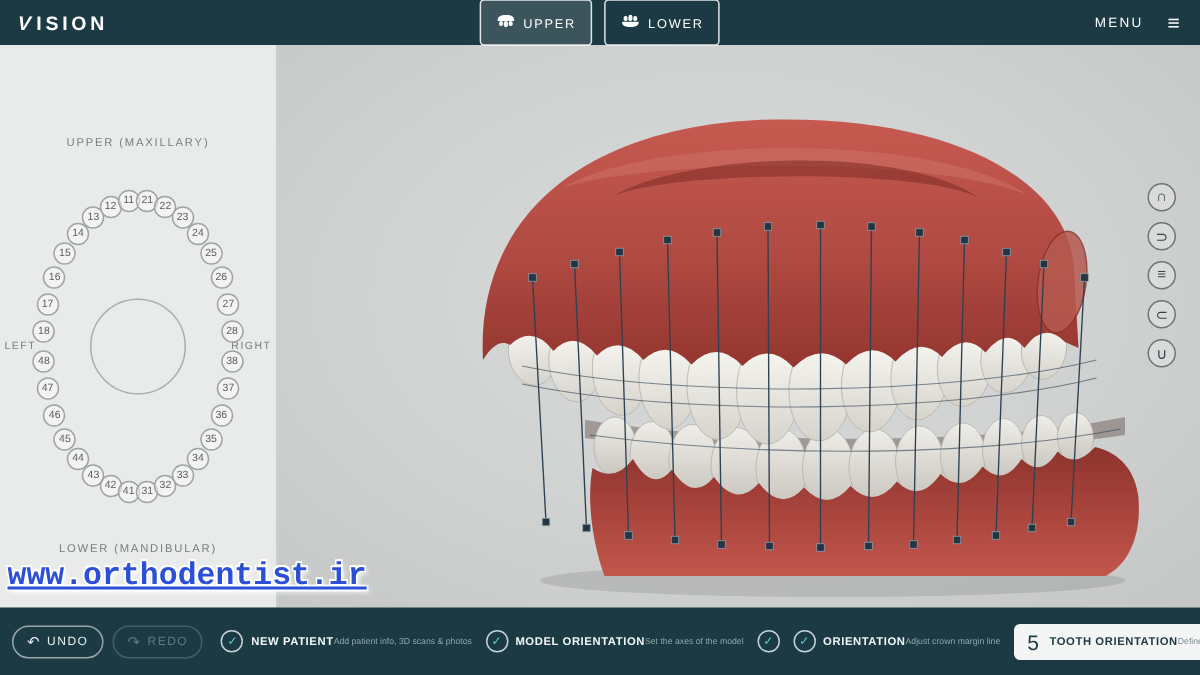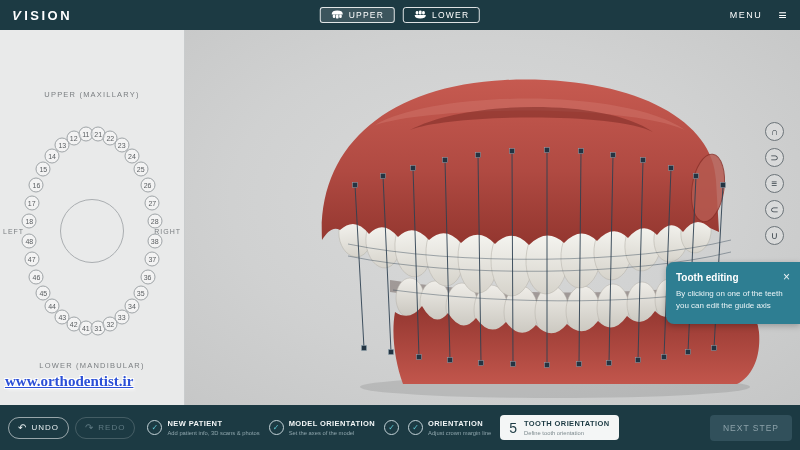--- a/index.html
+++ b/index.html
@@ -5,21 +5,21 @@
   *{margin:0;padding:0;box-sizing:border-box;}
   html,body{width:800px;height:450px;}
   body{font-family:"Liberation Sans",sans-serif;background:#111;}
   .page{position:relative;width:800px;height:450px;overflow:hidden;background:#d2d3d3;}
 
   
   .topbar{position:absolute;top:0;left:0;right:0;height:30px;background:#1c3a43;display:flex;align-items:center;padding:0 12px;z-index:30;}
   .logo{color:#fff;font-size:13px;font-weight:bold;letter-spacing:2.5px;display:flex;align-items:baseline;}
   .logo .mark{transform:skewX(-14deg);margin-right:1px;}
   .arch-toggle{position:absolute;left:50%;top:50%;transform:translate(-50%,-50%);display:flex;gap:8px;}
-  .arch-btn{display:flex;align-items:center;gap:5px;height:16px;padding:0 10px;border:1px solid rgba(255,255,255,.85);border-radius:3px;color:#fff;font-size:8.5px;letter-spacing:1.2px;background:transparent;cursor:pointer;}
+  .arch-btn{display:flex;align-items:center;gap:5px;height:31px;padding:0 10px;border:1px solid rgba(255,255,255,.85);border-radius:3px;color:#fff;font-size:8.5px;letter-spacing:1.2px;background:transparent;cursor:pointer;}
   .arch-btn.active{background:rgba(255,255,255,.14);}
   .menu{margin-left:auto;display:flex;align-items:center;gap:16px;color:#fff;font-size:9px;letter-spacing:1.5px;cursor:pointer;}
   .menu .bars{font-size:14px;line-height:1;}
 
   
   .content{position:absolute;top:30px;left:0;right:0;bottom:45px;display:flex;}
   .sidebar{width:185px;background:#e9eaea;border-right:1px solid #c9cccd;display:flex;flex-direction:column;align-items:center;padding-top:60px;flex-shrink:0;}
   .side-label{font-size:7.5px;letter-spacing:1.2px;color:#7a7e81;white-space:nowrap;}
   .odontogram{position:relative;width:170px;height:232px;margin-top:16px;}
   .od-center{position:absolute;left:85px;top:116px;width:64px;height:64px;border:1px solid #aaaeb1;border-radius:50%;transform:translate(-50%,-50%);}
@@ -37,32 +37,32 @@
 
   .view-toolbar{position:absolute;right:16px;top:92px;display:flex;flex-direction:column;gap:7px;z-index:5;}
   .view-btn{width:19px;height:19px;border-radius:50%;border:1px solid #6c7479;color:#39434a;background:rgba(255,255,255,.25);font-size:10px;display:flex;align-items:center;justify-content:center;cursor:pointer;}
 
   .tooltip{position:absolute;right:0;top:232px;width:134px;background:#2e7e92;color:#fff;border-radius:8px 0 0 8px;padding:9px 10px 11px;z-index:6;box-shadow:0 2px 6px rgba(0,0,0,.25);}
   .tooltip-head{display:flex;justify-content:space-between;align-items:center;}
   .tooltip-title{font-size:10px;font-weight:bold;}
   .tooltip-close{font-size:12px;line-height:1;cursor:pointer;opacity:.9;}
   .tooltip-body{margin-top:5px;font-size:8px;line-height:1.55;color:#e8f3f6;}
 
-  .watermark{position:absolute;left:5px;top:373px;z-index:20;font-family:Liberation Serif, serif;font-weight:bold;font-size:15px;color:#2b4fd7;text-decoration:underline;
+  .watermark{position:absolute;left:5px;top:373px;z-index:20;font-family:Liberation Mono, monospace;font-weight:bold;font-size:21px;color:#2b4fd7;text-decoration:underline;
     text-shadow:-1px -1px 0 #fff,1px -1px 0 #fff,-1px 1px 0 #fff,1px 1px 0 #fff,2px 2px 3px rgba(255,255,255,.9);}
 
   
   .bottombar{position:absolute;left:0;right:0;bottom:0;height:45px;background:#1c3a43;display:flex;align-items:center;padding:0 8px;gap:6px;z-index:30;}
   .pill{display:flex;align-items:center;gap:4px;height:22px;padding:0 9px;border-radius:12px;border:1px solid rgba(255,255,255,.55);color:#e7eef0;font-size:8px;letter-spacing:1px;background:transparent;cursor:pointer;flex-shrink:0;}
   .pill .pill-icon{font-size:10px;}
   .pill.disabled{border-color:rgba(255,255,255,.18);color:#5f7a83;}
   .steps{display:flex;align-items:center;gap:9px;margin-left:6px;}
   .step{display:flex;align-items:center;gap:5px;flex-shrink:0;cursor:pointer;}
   .step-check{width:15px;height:15px;border-radius:50%;border:1px solid #c3d2d7;color:#5fc9d6;font-size:8px;display:flex;align-items:center;justify-content:center;flex-shrink:0;}
-  .step-texts{display:flex;flex-direction:column;}
+  .step-texts{display:flex;flex-direction:row;}
   .step-title{font-size:7.5px;font-weight:bold;letter-spacing:.4px;color:#f2f6f7;white-space:nowrap;}
   .step-sub{font-size:5.8px;color:#8fa6ad;white-space:nowrap;margin-top:2px;}
   .step.active{background:#f4f6f6;border-radius:4px;padding:4px 9px;gap:7px;}
   .step.active .step-title{color:#1c3a43;}
   .step.active .step-sub{color:#7d8a8e;}
   .step-num{font-size:14px;color:#1c3a43;}
   .next-btn{margin-left:auto;height:26px;padding:0 13px;border-radius:4px;background:#31505b;color:#8da2aa;font-size:8.5px;font-weight:normal;letter-spacing:1px;border:none;display:flex;align-items:center;flex-shrink:0;cursor:pointer;}
 </style>
 </head>
 <body>
@@ -270,27 +270,20 @@
 
 
       <div class="view-toolbar">
         <div class="view-btn">∩</div>
         <div class="view-btn">⊃</div>
         <div class="view-btn">≡</div>
         <div class="view-btn">⊂</div>
         <div class="view-btn">∪</div>
       </div>
 
-      <div class="tooltip">
-        <div class="tooltip-head">
-          <span class="tooltip-title">Tooth editing</span>
-          <span class="tooltip-close">×</span>
-        </div>
-        <div class="tooltip-body">By clicking on one of the teeth you can edit the guide axis</div>
-      </div>
     </main>
   </div>
 
   <div class="watermark">www.orthodentist.ir</div>
 
   <footer class="bottombar">
     <button class="pill">
       <span class="pill-icon">↶</span>
       <span>UNDO</span>
     </button>

